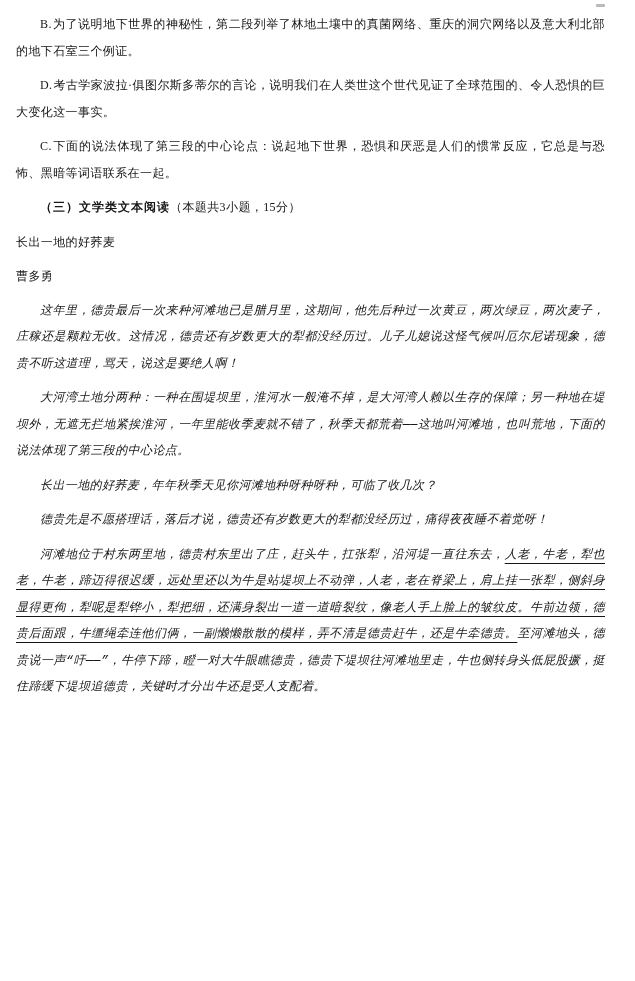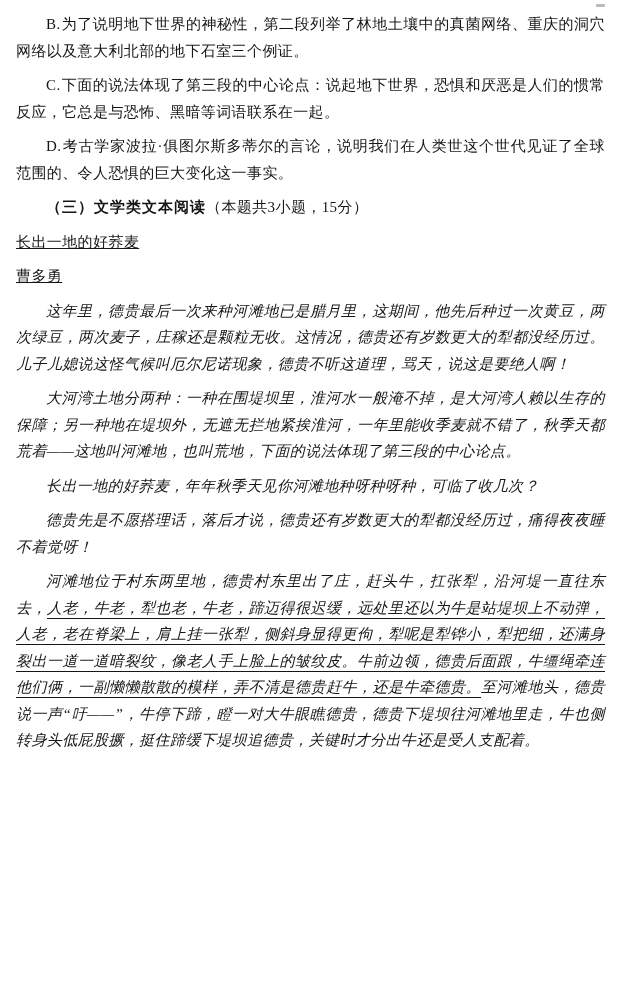--- a/index.html
+++ b/index.html
@@ -17,42 +17,42 @@
   }
   .page {
     box-sizing: border-box;
     width: 635px;
     height: 981px;
     padding: 11px 21px 8px 16px;
     position: relative;
   }
   .page p {
     margin: 0 9px 8px 0;
-    font-size: 15px;
+    font-size: 12px;
     line-height: 26.5px;
     text-align: justify;
     text-indent: 2em;
     letter-spacing: 0.4px;
     word-break: break-all;
   }
   .opt-label {
     margin-right: 1px;
   }
   .heading-bold {
     font-weight: bold;
     font-family: Liberation Sans, sans-serif;
     letter-spacing: 1px;
   }
   .centered {
     text-align: left;
     text-indent: 0 !important;
-    text-decoration: underline;
   }
   .story {
     font-style: italic; 
+    font-family: Liberation Mono, monospace;
   }
   .underlined {
     text-decoration: underline;
     text-underline-offset: 5px;
     text-decoration-thickness: 1px;
   }
   .scan-speck {
     position: absolute;
     left: 596px;
     top: 4px;
@@ -64,23 +64,23 @@
 </style>
 </head>
 <body>
 
 <div class="page">
 
   <div class="scan-speck"></div>
 
   <p><span class="opt-label">B.</span><span>为了说明地下世界的神秘性，第二段列举了林地土壤中的真菌网络、重庆的洞穴网络以及意大利北部的地下石室三个例证。</span></p>
 
+  <p><span class="opt-label">D.</span><span>考古学家波拉·俱图尔斯多蒂尔的言论，说明我们在人类世这个世代见证了全球范围的、令人恐惧的巨大变化这一事实。</span></p>
+
   <p><span class="opt-label">C.</span><span>下面的说法体现了第三段的中心论点：说起地下世界，恐惧和厌恶是人们的惯常反应，它总是与恐怖、黑暗等词语联系在一起。</span></p>
-
-  <p><span class="opt-label">D.</span><span>考古学家波拉·俱图尔斯多蒂尔的言论，说明我们在人类世这个世代见证了全球范围的、令人恐惧的巨大变化这一事实。</span></p>
 
 
   <p><span class="heading-bold">（三）文学类文本阅读</span><span>（本题共3小题，15分）</span></p>
 
 
   <p class="centered">长出一地的好荞麦</p>
 
   <p class="centered">曹多勇</p>
 
   <p class="story">这年里，德贵最后一次来种河滩地已是腊月里，这期间，他先后种过一次黄豆，两次绿豆，两次麦子，庄稼还是颗粒无收。这情况，德贵还有岁数更大的犁都没经历过。儿子儿媳说这怪气候叫厄尔尼诺现象，德贵不听这道理，骂天，说这是要绝人啊！</p>

